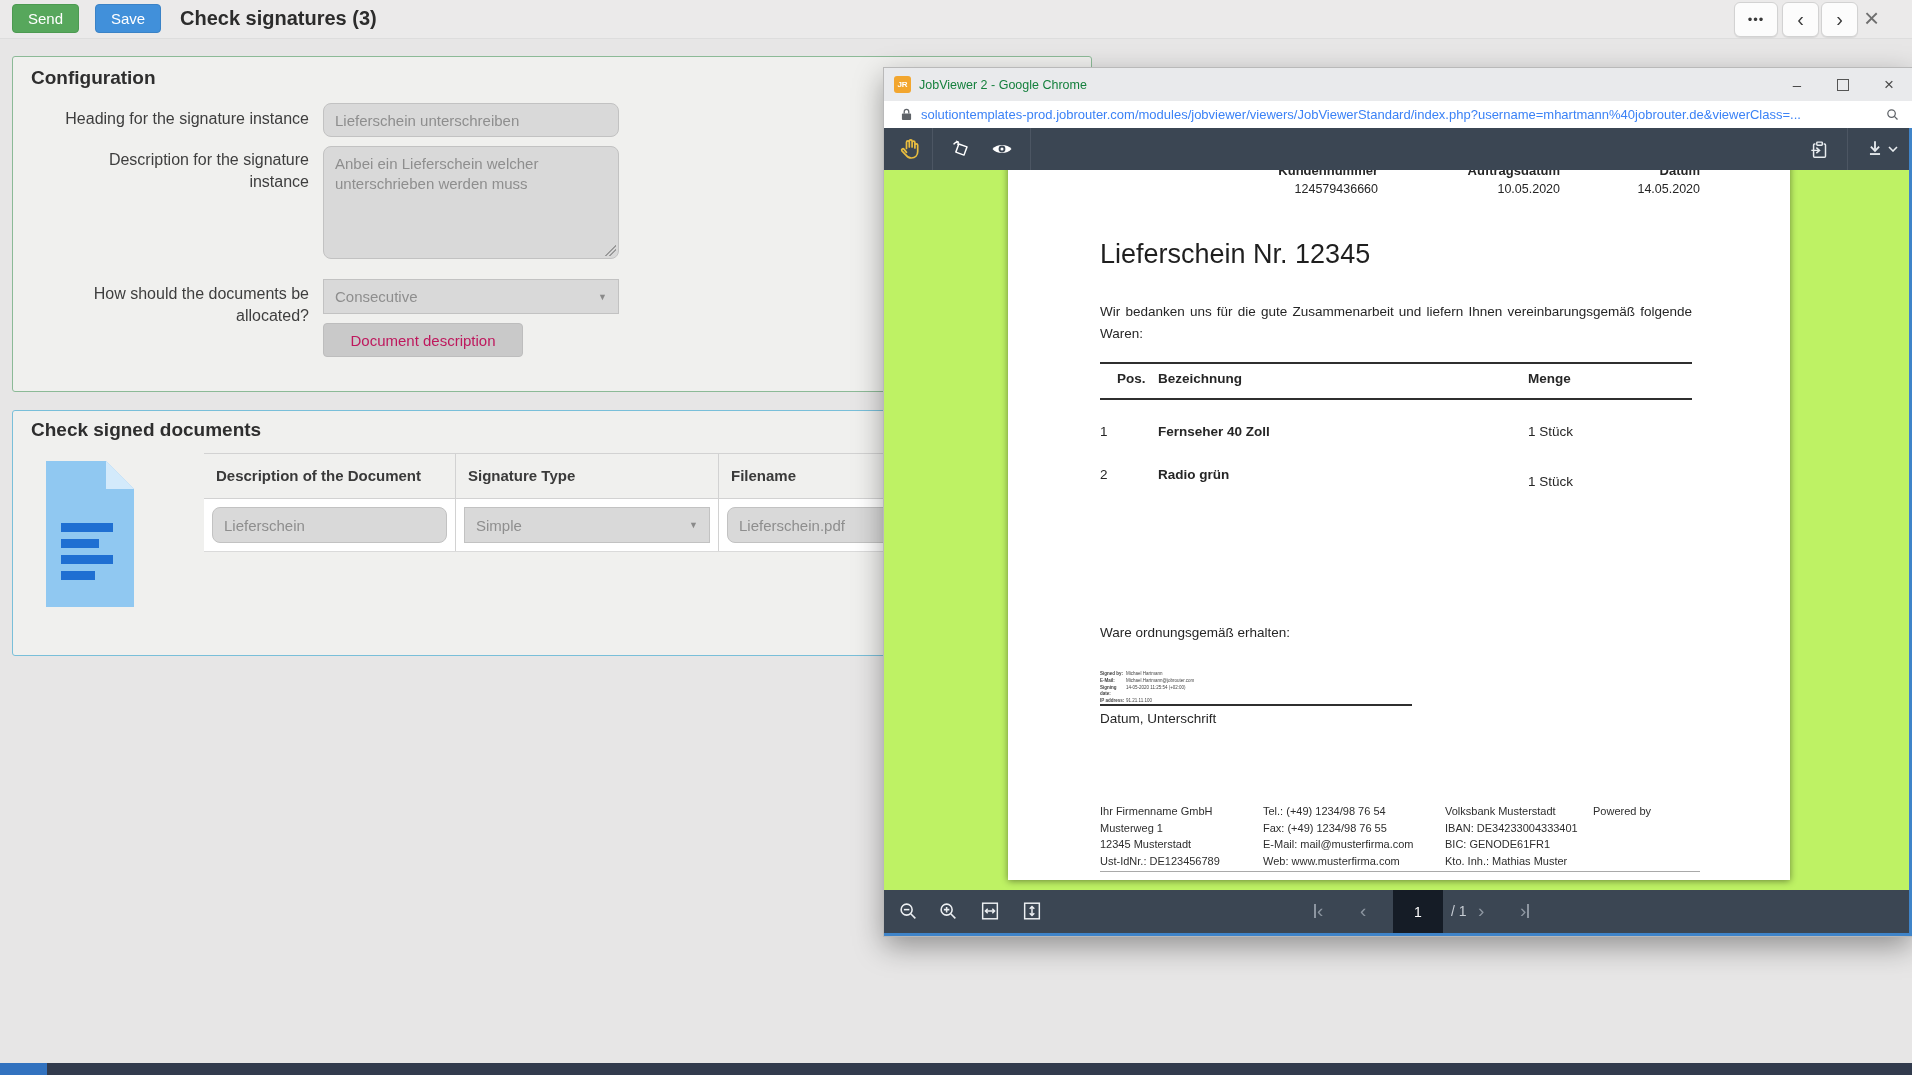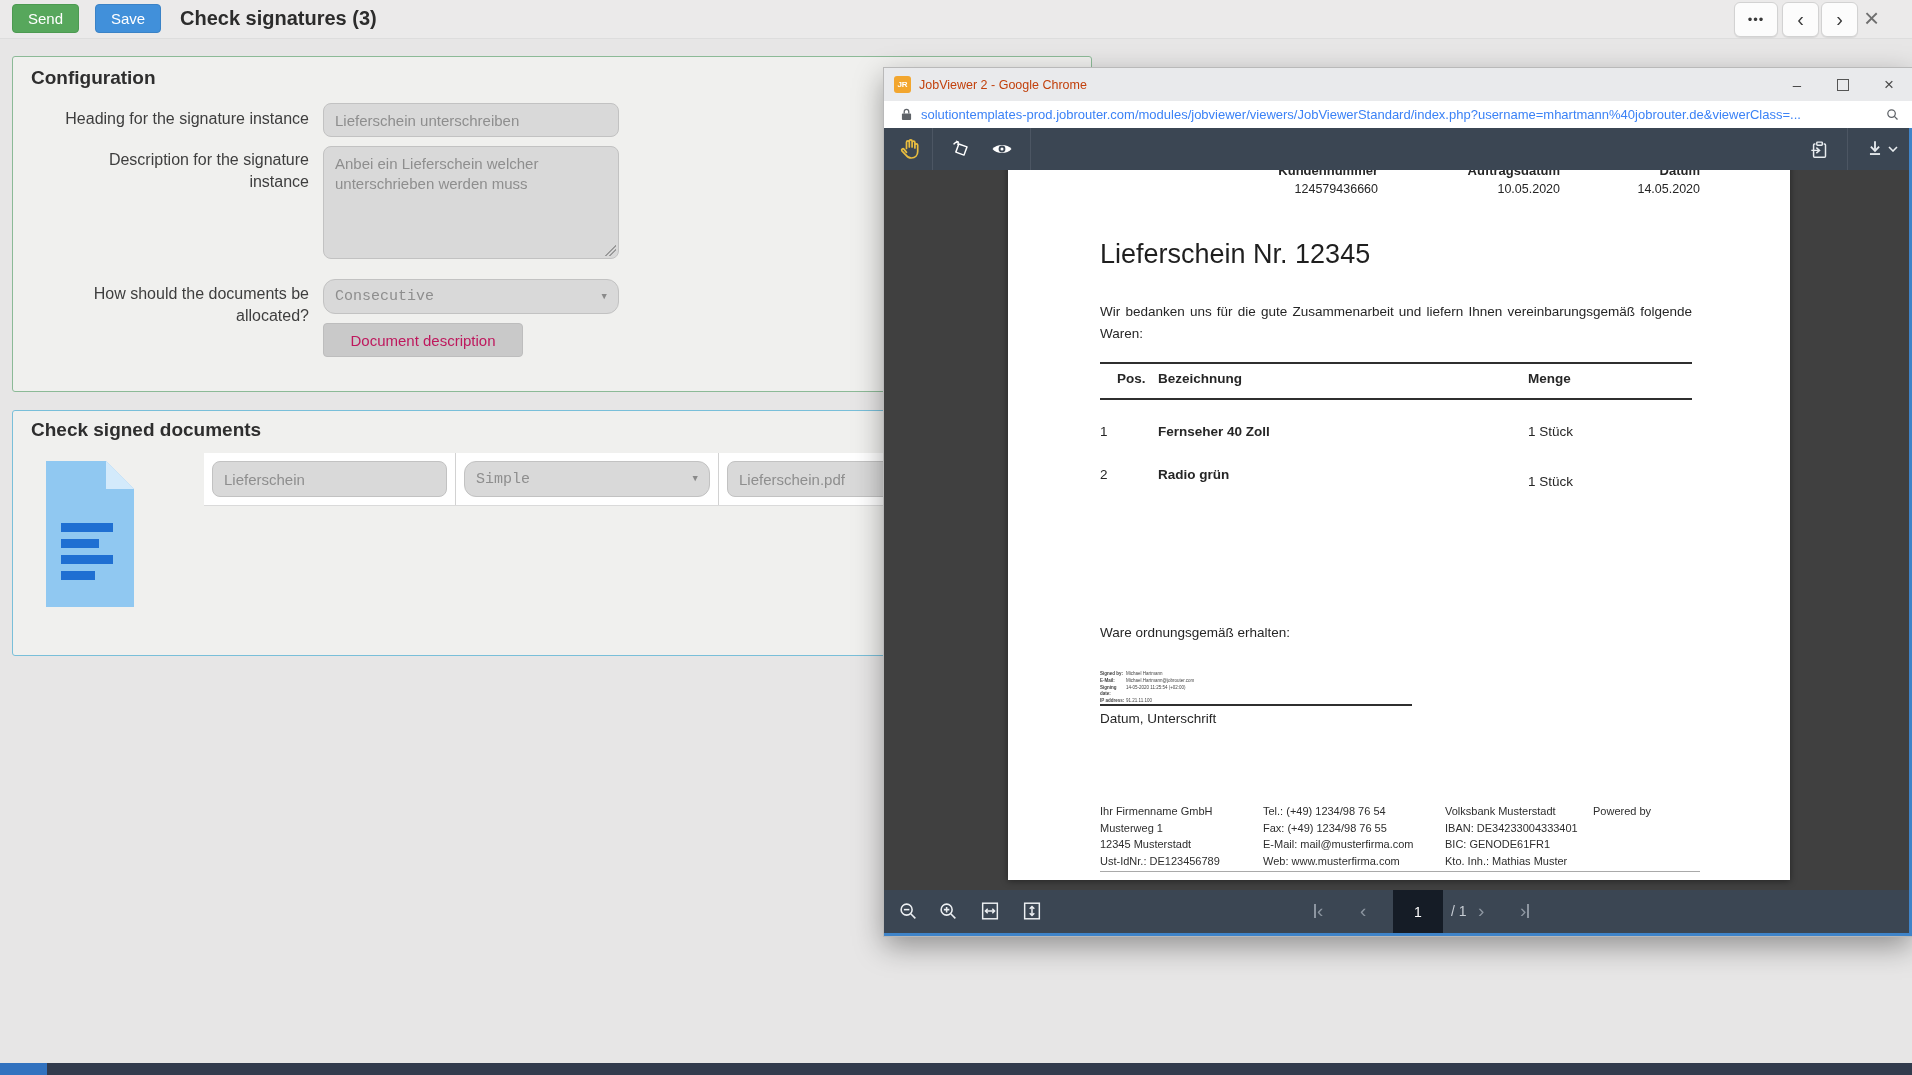--- a/index.html
+++ b/index.html
@@ -16,50 +16,50 @@
   .xclose{left:1864px;top:2px;font-size:26px;color:#6f6f6f;line-height:32px;}
 
   
   .panel{background:#f0f0ee;border-radius:3px;box-sizing:border-box;}
   .panel.green{border:1px solid #8cba97;}
   .panel.blue{border:1px solid #79bfd9;}
   .panel-title{font-size:19px;font-weight:700;color:#2e2e2e;}
   .flabel{width:276px;text-align:right;font-size:16px;color:#3e3e3e;white-space:pre-line;line-height:1.35;}
   .dis-input{background:#d9d9d9;border:1px solid #c2c2c2;border-radius:8px;color:#8e8e8e;font-size:15px;padding:0 11px;font-family:"Liberation Sans",sans-serif;box-sizing:border-box;}
   textarea.dis-input{padding:7px 11px;resize:none;line-height:1.3;}
-  .dis-select{background:#d9d9d9;border:1px solid #c2c2c2;border-radius:12px;color:#8e8e8e;font-size:15px;display:flex;align-items:center;padding:0 11px;box-sizing:border-box;justify-content:space-between;font-family:Liberation Mono, monospace;}
+  .dis-select{background:#d9d9d9;border:1px solid #c2c2c2;border-radius:0;color:#8e8e8e;font-size:15px;display:flex;align-items:center;padding:0 11px;box-sizing:border-box;justify-content:space-between;}
   .dis-select .arr{font-size:9px;color:#8a8a8a;}
   .gray-btn{background:#c9c9c9;border:1px solid #bdbdbd;border-radius:4px;color:#be185d;font-size:15px;display:flex;align-items:center;justify-content:center;box-sizing:border-box;}
   .grip{width:11px;height:11px;background:
     linear-gradient(135deg,transparent 48%, #9a9a9a 48%, #9a9a9a 55%, transparent 55%, transparent 68%, #9a9a9a 68%, #9a9a9a 75%, transparent 75%);}
 
   
   .dtable{left:191px;top:42px;width:889px;}
   .dhead{display:flex;border-top:1px solid #d2d2d2;border-bottom:1px solid #d2d2d2;height:44px;}
   .dhead .cell{font-size:15px;font-weight:700;color:#3a3a3a;line-height:44px;padding-left:12px;box-sizing:border-box;}
   .drow{display:flex;background:#fff;height:52px;border-bottom:1px solid #dadada;}
   .cell{box-sizing:border-box;}
   .c1{width:252px;border-right:1px solid #d2d2d2;}
   .c2{width:263px;border-right:1px solid #d2d2d2;}
   .c3{width:374px;}
   .drow .dis-input,.drow .dis-select{margin:8px;height:36px;width:calc(100% - 16px);}
 
   
   .window{left:884px;top:68px;width:1028px;height:868px;z-index:10;box-shadow:0 10px 28px rgba(0,0,0,.38);outline:1px solid #b9b9b9;background:#fff;}
   .wtitle{left:0;top:0;width:1028px;height:33px;background:#e9eaec;display:flex;align-items:center;}
   .favicon{width:17px;height:17px;border-radius:3px;background:#f2a62f;color:#fff;font-size:8px;font-weight:700;display:flex;align-items:center;justify-content:center;margin-left:10px;}
-  .wtitle-text{font-size:12.5px;color:#c2410c;margin-left:8px;}
+  .wtitle-text{font-size:12.5px;color:#15803d;margin-left:8px;}
   .wc{width:46px;height:33px;display:flex;align-items:center;justify-content:center;color:#4a4a4a;}
   .urlbar{left:0;top:33px;width:1028px;height:27px;background:#fff;border-bottom:1px solid #e3e3e3;display:flex;align-items:center;}
   .urltext{font-size:13px;color:#3b82f6;margin-left:9px;white-space:nowrap;overflow:hidden;width:940px;}
   .vbody{left:0;top:60px;width:1028px;height:808px;box-sizing:border-box;border-right:3px solid #3f84c9;border-bottom:3px solid #3f84c9;background:#a3a3a3;}
   .vtoolbar{left:0;top:0;width:1025px;height:42px;background:#3b4653;z-index:5;}
   .tool{position:absolute;top:6px;width:32px;height:30px;display:flex;align-items:center;justify-content:center;}
   .vsep{position:absolute;top:0;width:1px;height:42px;background:#4c5663;}
-  .vcontent{left:0;top:42px;width:1025px;height:720px;overflow:hidden;background:#404040;}
+  .vcontent{left:0;top:42px;width:1025px;height:720px;overflow:hidden;background:#bef264;}
   .vbottom{left:0;top:762px;width:1025px;height:43px;background:#3b4653;}
   .navg{position:absolute;top:9px;font-size:19px;color:#8d96a1;display:flex;align-items:center;height:24px;}
   .navbar{display:inline-block;width:2px;height:14px;background:#8d96a1;}
   .pagebox{position:absolute;left:509px;top:0;width:50px;height:43px;background:#151c26;color:#fff;font-size:14px;display:flex;align-items:center;justify-content:center;}
   .pagetotal{position:absolute;left:567px;top:13px;font-size:14px;color:#c6ccd3;}
 
   
   .page{position:absolute;left:124px;top:-15px;width:782px;height:725px;background:#fff;box-shadow:0 1px 7px rgba(0,0,0,.45);color:#262626;}
   .pinfo-cell{position:absolute;top:0;text-align:right;}
   .pinfo-cell .lab{font-size:13px;font-weight:700;}
@@ -122,20 +122,25 @@
         <path d="M0 0 H60 L88 28 V146 H0 Z" fill="#90c8f1"></path>
         <path d="M60 0 L60 28 H88 Z" fill="#d3eafb"></path>
         <rect x="15" y="62" width="52" height="9" fill="#1f6fd2"></rect>
         <rect x="15" y="78" width="38" height="9" fill="#1f6fd2"></rect>
         <rect x="15" y="94" width="52" height="9" fill="#1f6fd2"></rect>
         <rect x="15" y="110" width="34" height="9" fill="#1f6fd2"></rect>
       </svg>
     </div>
 
     <div class="abs dtable">
+      <div class="dhead">
+        <div class="cell c1">Description of the Document</div>
+        <div class="cell c2">Signature Type</div>
+        <div class="cell c3">Filename</div>
+      </div>
       <div class="drow">
         <div class="cell c1">
           <input class="dis-input" disabled="" value="Lieferschein" style="">
         </div>
         <div class="cell c2">
           <div class="dis-select">
             <span>Simple</span>
             <span class="arr">▼</span>
           </div>
         </div>

